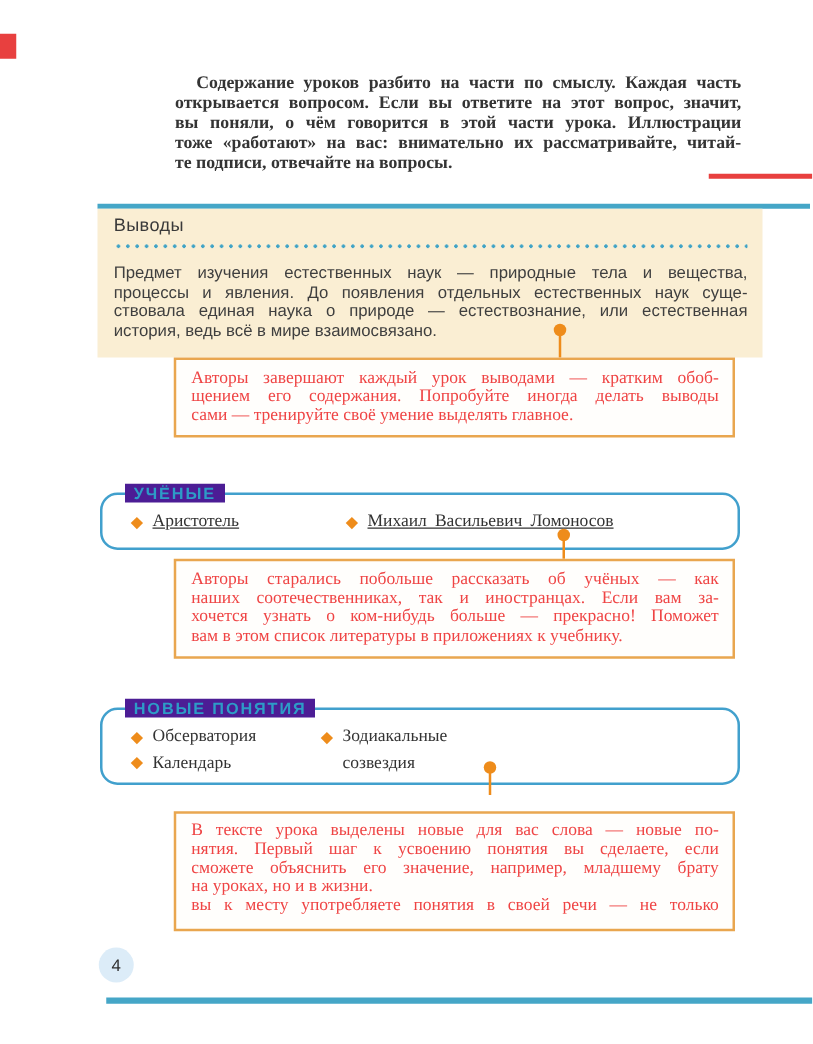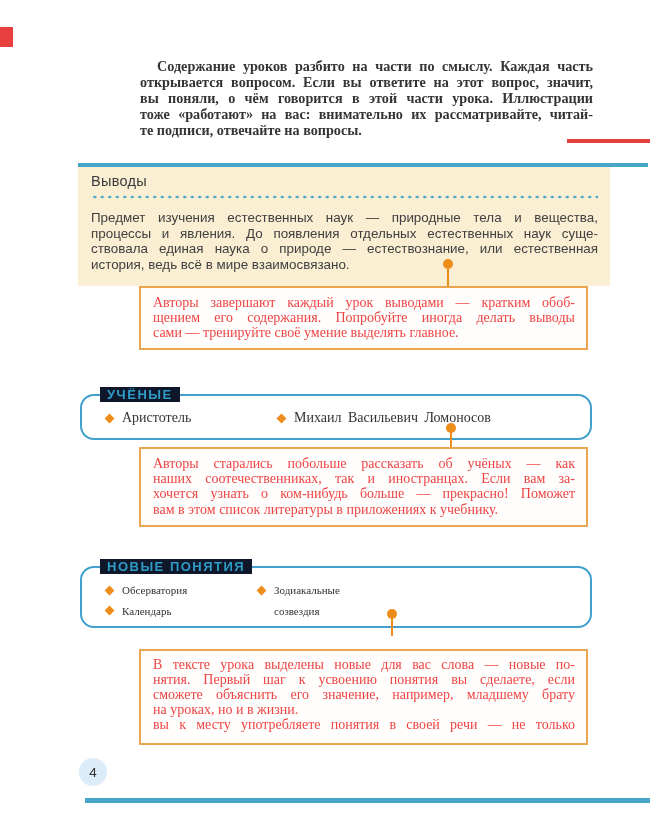--- a/index.html
+++ b/index.html
@@ -43,31 +43,31 @@
   .dot{position:absolute;width:10px;height:10px;border-radius:50%;background:#ee8c1b;}
   .dot1{left:443px;top:259px;} .stem1{left:447px;top:264px;height:24px;}
   .dot2{left:446px;top:423px;} .stem2{left:450px;top:428px;height:20px;}
   .dot3{left:387px;top:609px;} .stem3{left:391px;top:614px;height:22px;}
 
   
   .section{position:absolute;left:80px;width:512px;border:2px solid #41a0cd;border-radius:14px;
            box-sizing:border-box;background:#fff;}
   .sci{top:394px;height:46px;}
   .con{top:566px;height:62px;}
-  .sec-label{position:absolute;background:#0f172a;padding:0 7px;color:#2d9cc7;
+  .sec-label{position:absolute;background:#4c1d95;padding:0 7px;color:#2d9cc7;
              font-family:"Liberation Sans", sans-serif;font-weight:bold;font-size:13px;
              letter-spacing:1.5px;line-height:15px;}
   .lab-sci{left:100px;top:387px;}
   .lab-con{left:100px;top:559px;}
 
   .item{position:absolute;display:flex;align-items:center;font-size:14px;color:#333;
-        word-spacing:3px;white-space:nowrap;}
+        word-spacing:3px;white-space:nowrap;text-decoration:underline;}
   .diamond{display:inline-block;width:7px;height:7px;background:#ee8c1b;
            transform:rotate(45deg);margin-right:9px;flex:0 0 auto;}
-  .col{position:absolute;font-size:11px;color:#333;word-spacing:3px;}
+  .col{position:absolute;font-size:14px;color:#333;word-spacing:3px;}
   .col .row{display:flex;align-items:center;height:20.5px;white-space:nowrap;}
   .col .row.noicon{padding-left:16px;}
 
   
   .pagenum{position:absolute;left:79px;top:758px;width:28px;height:28px;border-radius:50%;
            background:#dcecf8;display:flex;align-items:center;justify-content:center;
            font-family:"Liberation Sans", sans-serif;font-size:13.5px;color:#2f2f2f;}
 </style>
 </head>
 <body>

